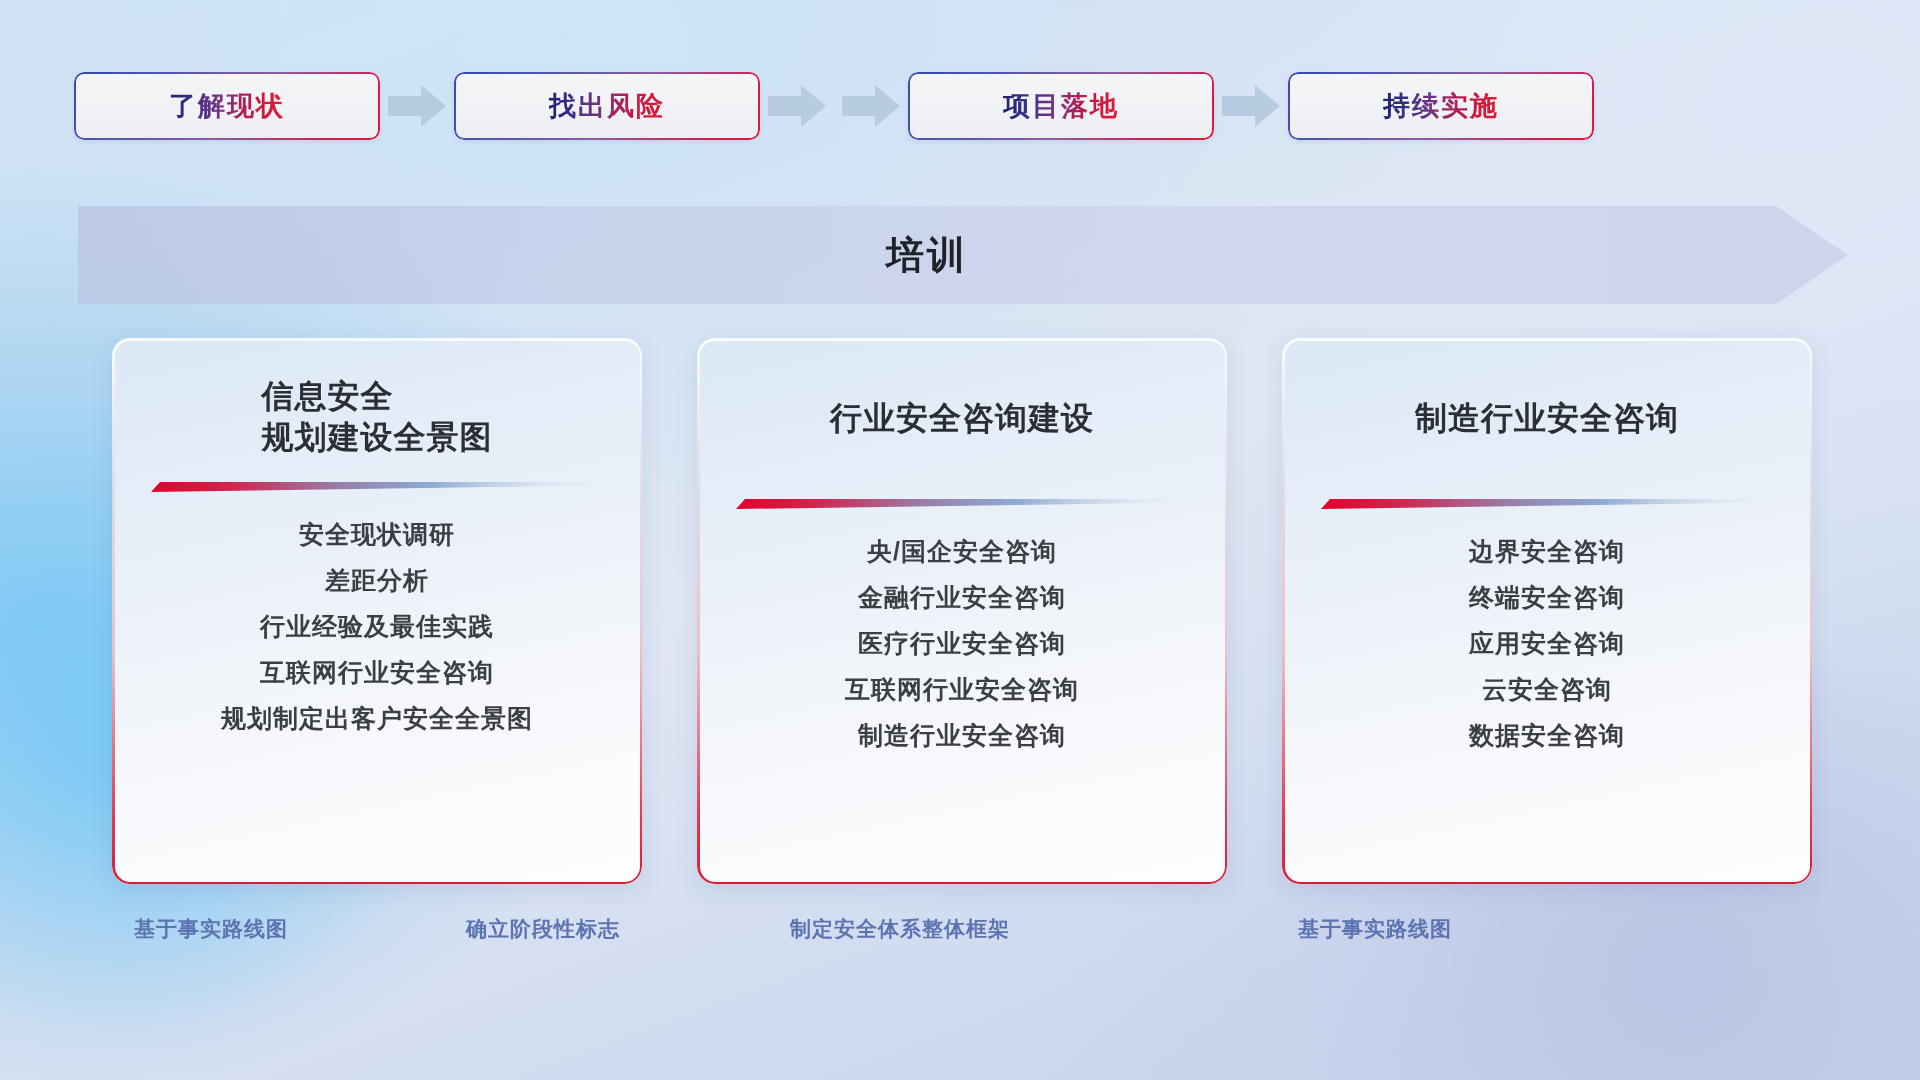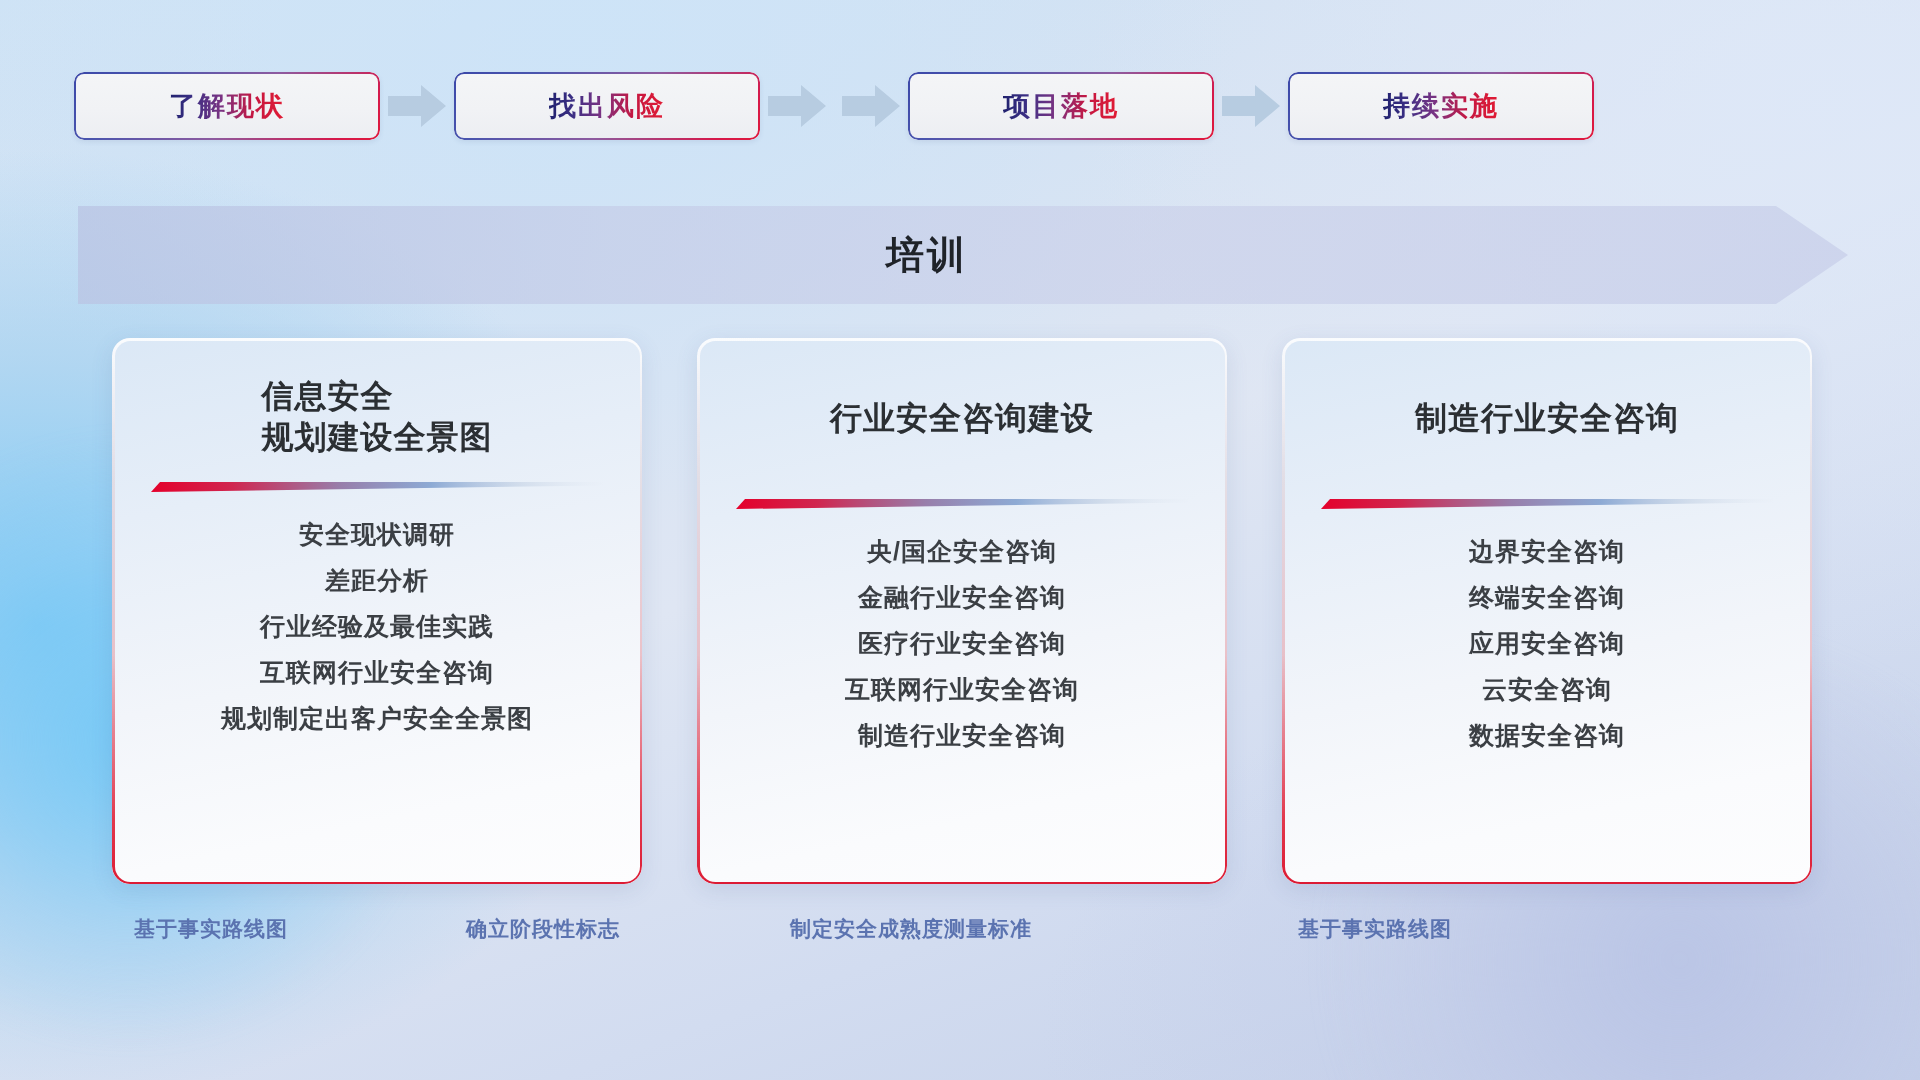--- a/index.html
+++ b/index.html
@@ -377,17 +377,17 @@
         <div class="item">云安全咨询</div>
         <div class="item">数据安全咨询</div>
       </div>
     </div>
 
   </div>
 
   <div class="footer">
     <div class="footer-label fl0">基于事实路线图</div>
     <div class="footer-label fl1">确立阶段性标志</div>
-    <div class="footer-label fl2">制定安全成熟度测量标准</div>
+    <div class="footer-label fl2">制定安全体系整体框架</div>
     <div class="footer-label fl3">基于事实路线图</div>
   </div>
 
 </div>
 
 </body></html>

